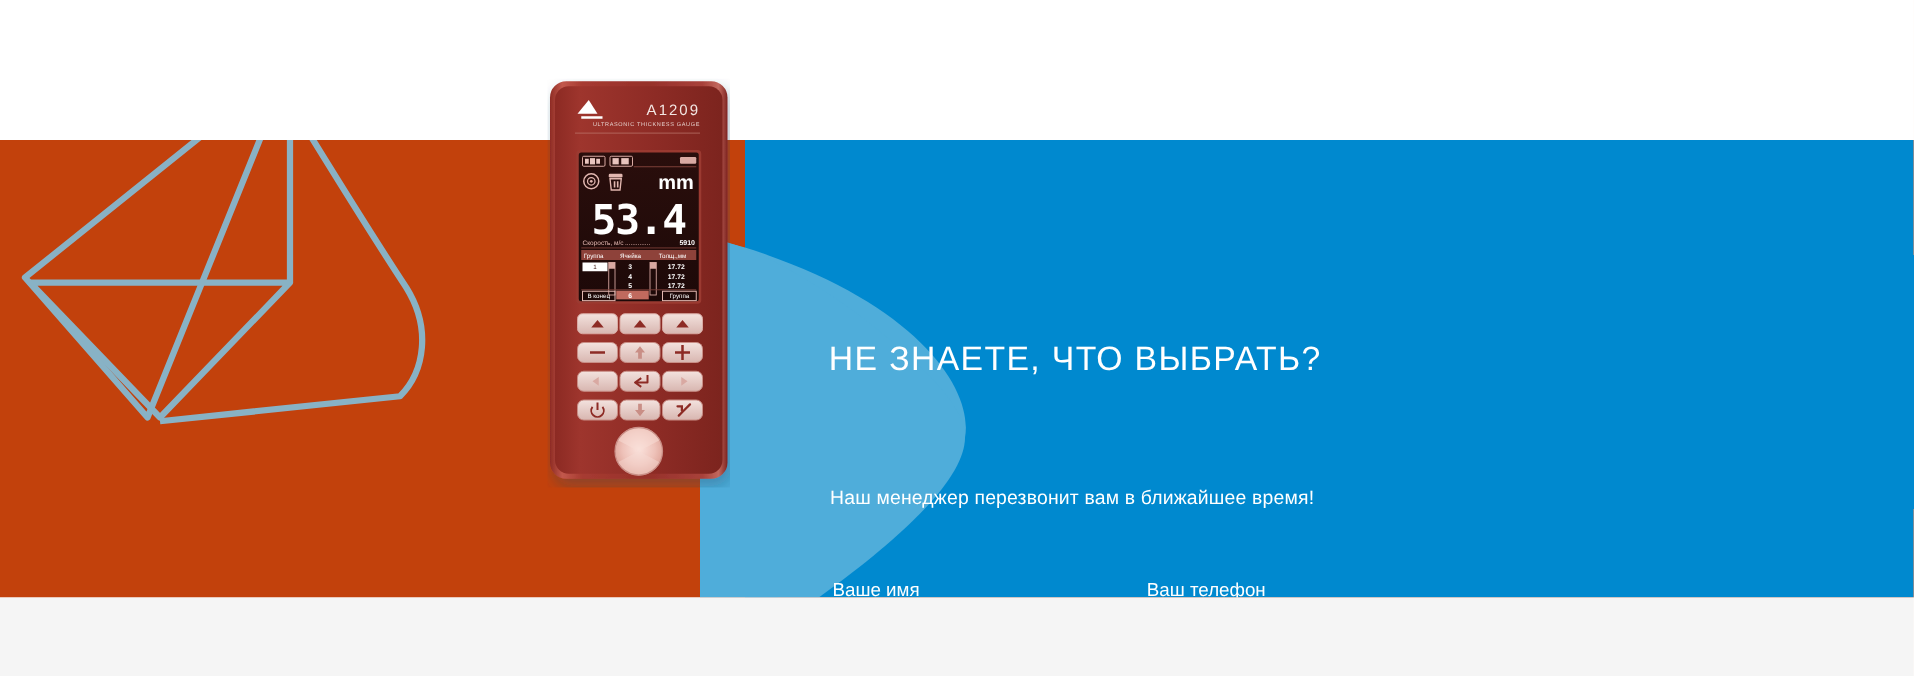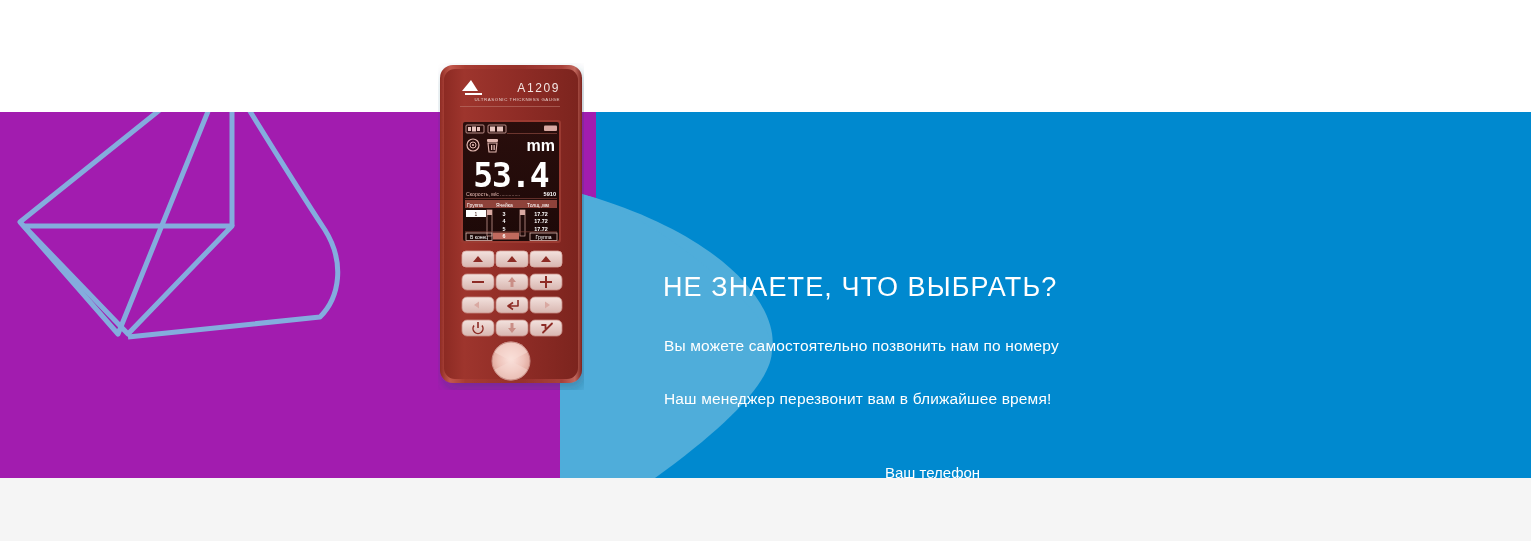--- a/index.html
+++ b/index.html
@@ -8,21 +8,21 @@
     background: #ffffff;
     font-family: "Liberation Sans", sans-serif;
     overflow: hidden;
   }
   #page { position: relative; width: 1531px; height: 541px; background: #ffffff; }
 
   
   .band-top-white { position: absolute; left:0; top:0; width:1531px; height:112px; background:#ffffff; }
   .band-blue {
     position: absolute; left:0; top:112px; width:1531px; height:366px;
-    background:#a21caf; overflow:hidden;
+    background:#c2410c; overflow:hidden;
   }
   .band-bottom-gray { position:absolute; left:0; top:478px; width:1531px; height:63px; background:#f5f5f5; }
 
   
   .blue-dark {
     position:absolute; left:596px; top:0; width:935px; height:366px;
     background:#0089cf;
   }
   
   .arrow-shape {
@@ -52,21 +52,21 @@
   .form-row { position:absolute; left:0; top:232px; width:700px; height:46px; }
   .field {
     position:absolute; top:0; height:42px;
     border:none; border-bottom:1.5px solid #ffffff;
     background:transparent; color:#ffffff;
     font-family:"Liberation Sans", sans-serif; font-size:15px;
     padding:0 2px 8px 2px; outline:none;
   }
   .field::placeholder { color:#ffffff; opacity:1; }
   .field-name  { left:1px;   width:168px; }
-  .field-phone { left:220px; width:164px; }
+  .field-phone { left:220px; width:164px;text-align:center; }
 
   .submit-btn {
     position:absolute; left:435px; top:-5px;
     width:142px; height:48px;
     background:transparent; border:1.5px solid #ffffff; border-radius:5px;
     color:#ffffff; font-family:"Liberation Sans", sans-serif;
     font-size:15px; letter-spacing:.2px; cursor:pointer;
   }
 
   
@@ -97,26 +97,26 @@
                C 219 200 175 130 36 86 C 22 82 10 80 0 80 Z" fill="#4fadda"></path>
       <path d="M 0 78 C 30 78 90 110 140 150 C 185 186 212 215 212 238
                C 212 268 170 312 95 366 L 0 366 Z" fill="#4fadda"></path>
     </svg>
 
     <div class="content">
 
       <div class="headline">НЕ ЗНАЕТЕ, ЧТО ВЫБРАТЬ?</div>
 
       <div class="para para-1">
-        <div>Вы можете самостоятельно позвонить нам по номеру</div>
       </div>
 
       <div class="para para-2">Наш менеджер перезвонит вам в ближайшее время!</div>
 
       <div class="form-row">
+        <input class="field field-name" type="text" placeholder="Ваше имя" style="">
         <input class="field field-phone" type="text" placeholder="Ваш телефон" style="">
       </div>
 
     </div>
   </div>
 
   <div class="band-bottom-gray"></div>
 
   <svg class="device" viewBox="0 0 146 327">
     <defs>

